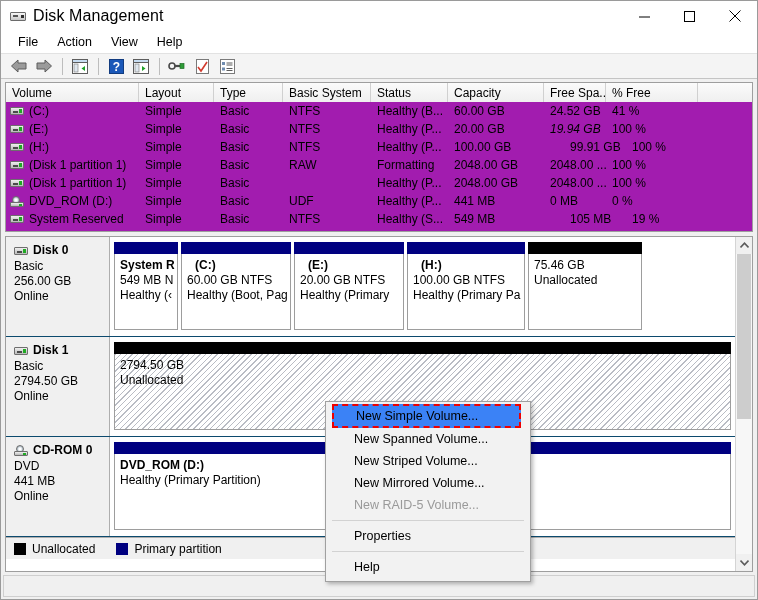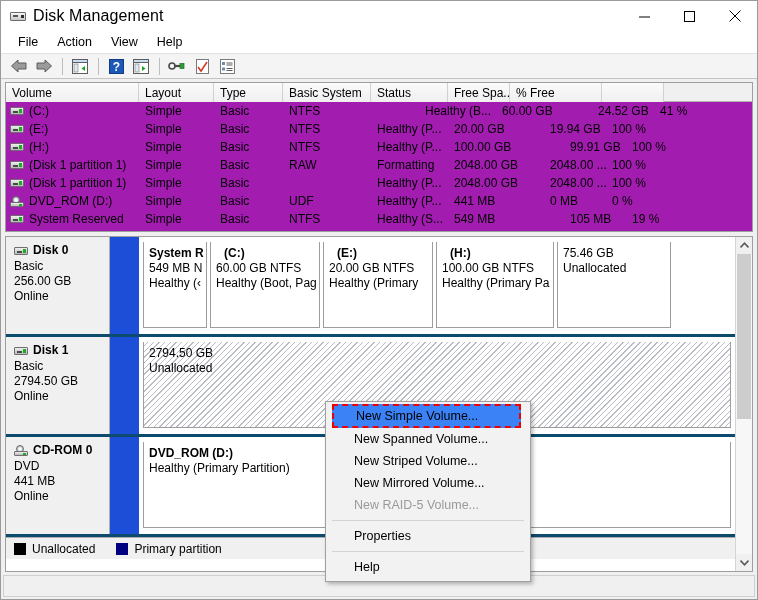--- a/index.html
+++ b/index.html
@@ -164,44 +164,43 @@
     background: #ffffff;
     position: relative;
     overflow: hidden;
     display: flex;
   }
   #graph-scroll-area {
     flex: 1; position: relative; overflow: hidden;
   }
   .disk-row {
     display: flex;
-    border-bottom: 3px solid #0c4a6e;
-    background: #1d4ed8;
-    gap: 29px;
+    border-bottom: 1px solid #0c4a6e;
+    background: #c2410c;
   }
   .disk-info {
     width: 104px; min-width: 104px;
     background: #f0f0f0;
     border-right: 1px solid #aeaeae;
     padding: 6px 0 6px 8px;
     font-size: 12px; color: #000;
     line-height: 15px;
   }
   .disk-info .dname {
     font-weight: bold; display: flex; align-items: center; gap: 5px;
     margin-bottom: 1px;
   }
   .disk-body {
     flex: 1; padding: 5px 4px 6px 4px;
     display: flex; gap: 3px;
     background: #ffffff;
   }
   .part {
     position: relative;
-    display: flex; flex-direction: row;
+    display: flex; flex-direction: column;
     min-width: 0;
     justify-content: space-between;
   }
   .part-bar { height: 12px; }
   .part-bar.primary { background: #000080; }
   .part-bar.unalloc { background: #000000; }
   .part-box {
     flex: 1;
     border: 1px solid #9d9d9d;
     border-top: none;
@@ -392,49 +391,50 @@
     </div>
   </div>
 
   <div id="listpane">
     <div id="col-header">
         <div class="col-h" style="width: 133px; min-width: 133px;">Volume</div>
         <div class="col-h" style="width: 75px; min-width: 75px;">Layout</div>
         <div class="col-h" style="width: 69px; min-width: 69px;">Type</div>
         <div class="col-h" style="width: 88px; min-width: 88px;">Basic System</div>
         <div class="col-h" style="width: 77px; min-width: 77px;">Status</div>
+        <div class="col-h" style="width: 96px; min-width: 96px;">Capacity</div>
         <div class="col-h" style="width: 62px; min-width: 62px;">Free Spa...</div>
         <div class="col-h" style="width: 92px; min-width: 92px;">% Free</div>
         <div class="col-h" style="width: 62px; min-width: 62px;"></div>
       </div>
     <div id="list-rows">
         <div class="vrow">
           <div class="vcell first" style="width: 133px; min-width: 133px;">
             <span class="hdd-ico"></span>
             <span>(C:)</span>
           </div>
           <div class="vcell" style="width: 75px; min-width: 75px;">Simple</div>
           <div class="vcell" style="width: 69px; min-width: 69px;">Basic</div>
           <div class="vcell" style="width: 88px; min-width: 88px;">NTFS</div>
-          <div class="vcell" style="width: 77px; min-width: 77px; margin-left: 48px;">Healthy (B...</div>
+          <div class="vcell" style="width: 77px; min-width: 77px;">Healthy (B...</div>
           <div class="vcell" style="width: 96px; min-width: 96px;">60.00 GB</div>
           <div class="vcell" style="width: 62px; min-width: 62px;">24.52 GB</div>
           <div class="vcell" style="width: 92px; min-width: 92px;">41 %</div>
         </div>
         <div class="vrow">
           <div class="vcell first" style="width: 133px; min-width: 133px;">
             <span class="hdd-ico"></span>
             <span>(E:)</span>
           </div>
           <div class="vcell" style="width: 75px; min-width: 75px;">Simple</div>
           <div class="vcell" style="width: 69px; min-width: 69px;">Basic</div>
           <div class="vcell" style="width: 88px; min-width: 88px;">NTFS</div>
           <div class="vcell" style="width: 77px; min-width: 77px;">Healthy (P...</div>
           <div class="vcell" style="width: 96px; min-width: 96px;">20.00 GB</div>
-          <div class="vcell" style="width: 62px; min-width: 62px;">19.94 GB</div>
+          <div class="vcell" style="width: 62px; min-width: 62px; font-style: italic;">19.94 GB</div>
           <div class="vcell" style="width: 92px; min-width: 92px;">100 %</div>
         </div>
         <div class="vrow">
           <div class="vcell first" style="width: 133px; min-width: 133px;">
             <span class="hdd-ico"></span>
             <span>(H:)</span>
           </div>
           <div class="vcell" style="width: 75px; min-width: 75px;">Simple</div>
           <div class="vcell" style="width: 69px; min-width: 69px;">Basic</div>
           <div class="vcell" style="width: 88px; min-width: 88px;">NTFS</div>

